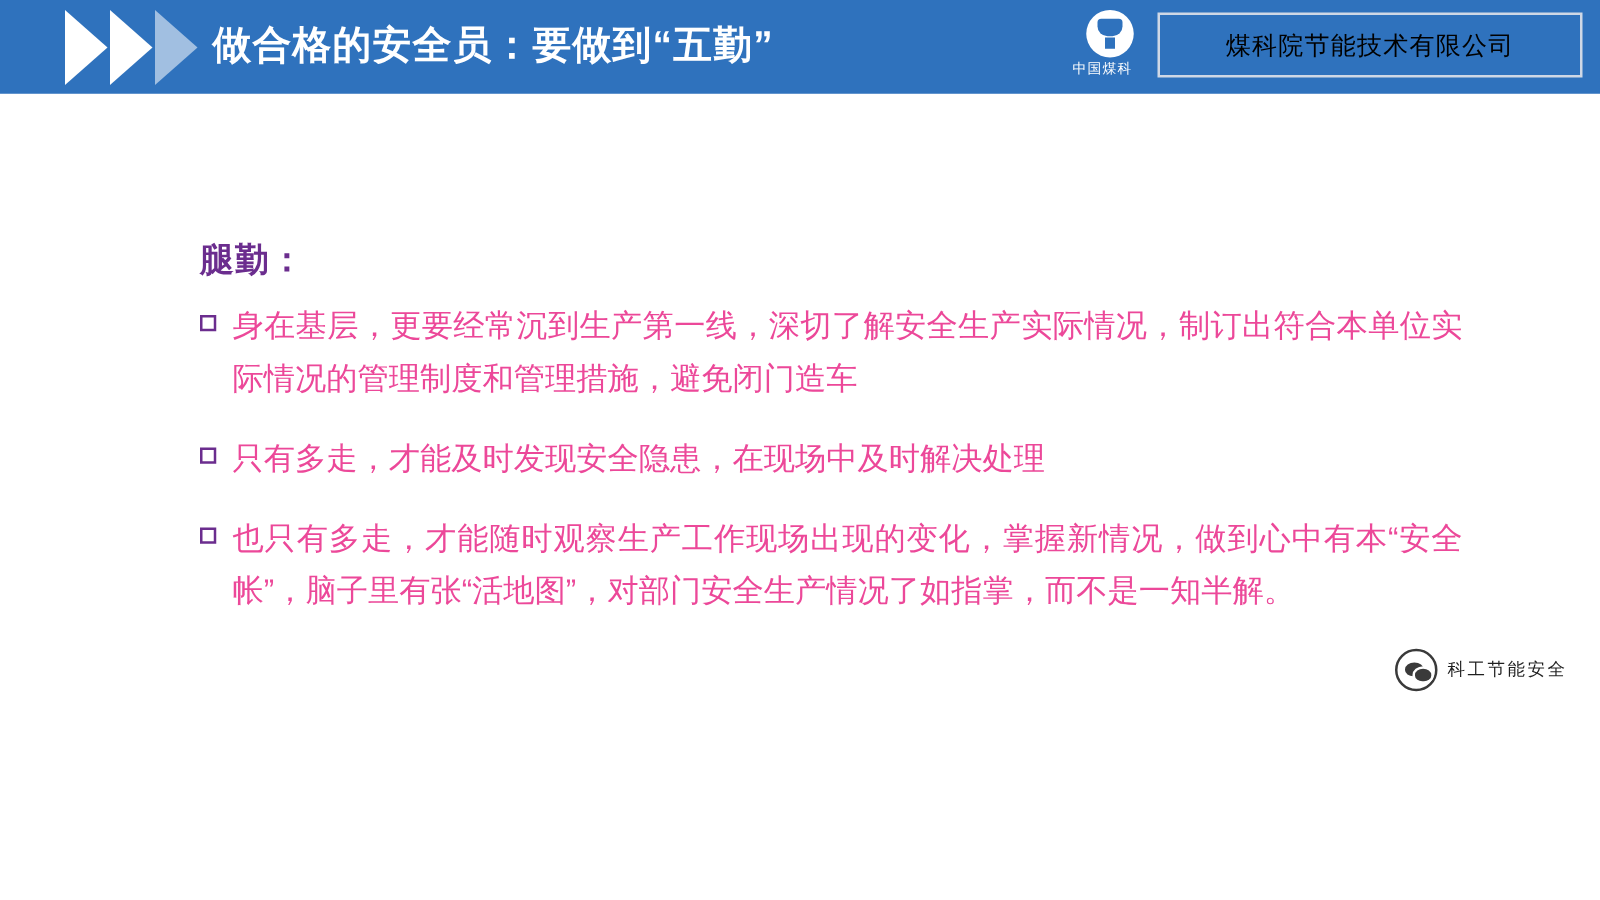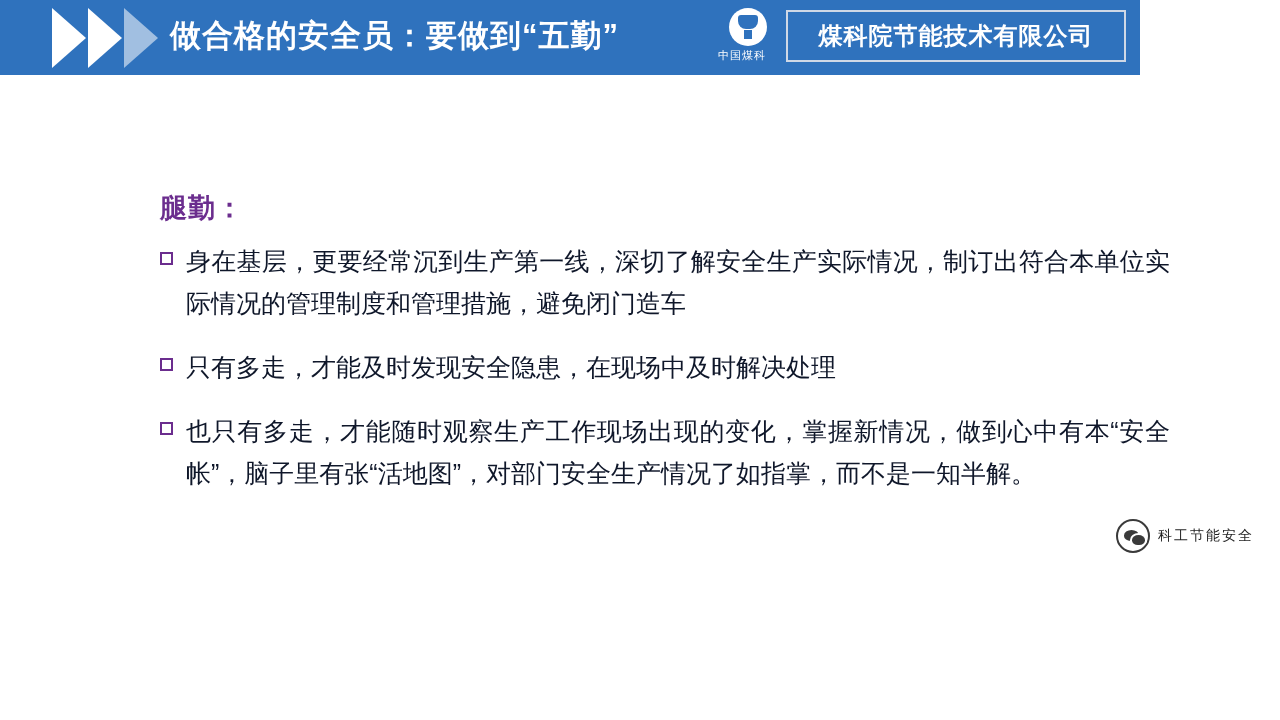--- a/index.html
+++ b/index.html
@@ -12,21 +12,21 @@
     background: #ffffff;
     font-family: "Liberation Sans", sans-serif;
     overflow: hidden;
     position: relative;
   }
 
   
   .header {
     position: absolute;
     left: 0; top: 0;
-    width: 1140px;
+    width: 1280px;
     height: 75px;
     background: #2f72bd;
   }
   .header-arrows {
     position: absolute;
     left: 52px; top: 0px;
     width: 110px; height: 75px;
   }
   .arrow {
     position: absolute;
@@ -97,23 +97,23 @@
     top: 10px;
     width: 340px;
     height: 52px;
     border: 2px solid #cfd8e6;
     box-sizing: border-box;
     display: flex;
     align-items: center;
     justify-content: center;
   }
   .company-box span {
-    color: #ffffff;
-    font-size: 24px;
-    font-weight: bold;
+    color: #000000;
+    font-size: 20px;
+    font-weight: normal;
     letter-spacing: 1px;
   }
 
   
   .content {
     position: absolute;
     left: 0; top: 75px;
     width: 1280px;
     height: 508px;
   }
@@ -131,21 +131,21 @@
   .bullets {
     position: absolute;
     left: 160px;
     top: 165px;
     width: 1010px;
   }
   .bullet {
     position: relative;
     padding-left: 26px;
     margin-bottom: 22px;
-    color: #0f172a;
+    color: #ec4899;
     font-size: 25px;
     line-height: 42px;
     text-align: justify;
   }
   .bullet .marker {
     position: absolute;
     left: 0;
     top: 12px;
     width: 13px;
     height: 13px;

